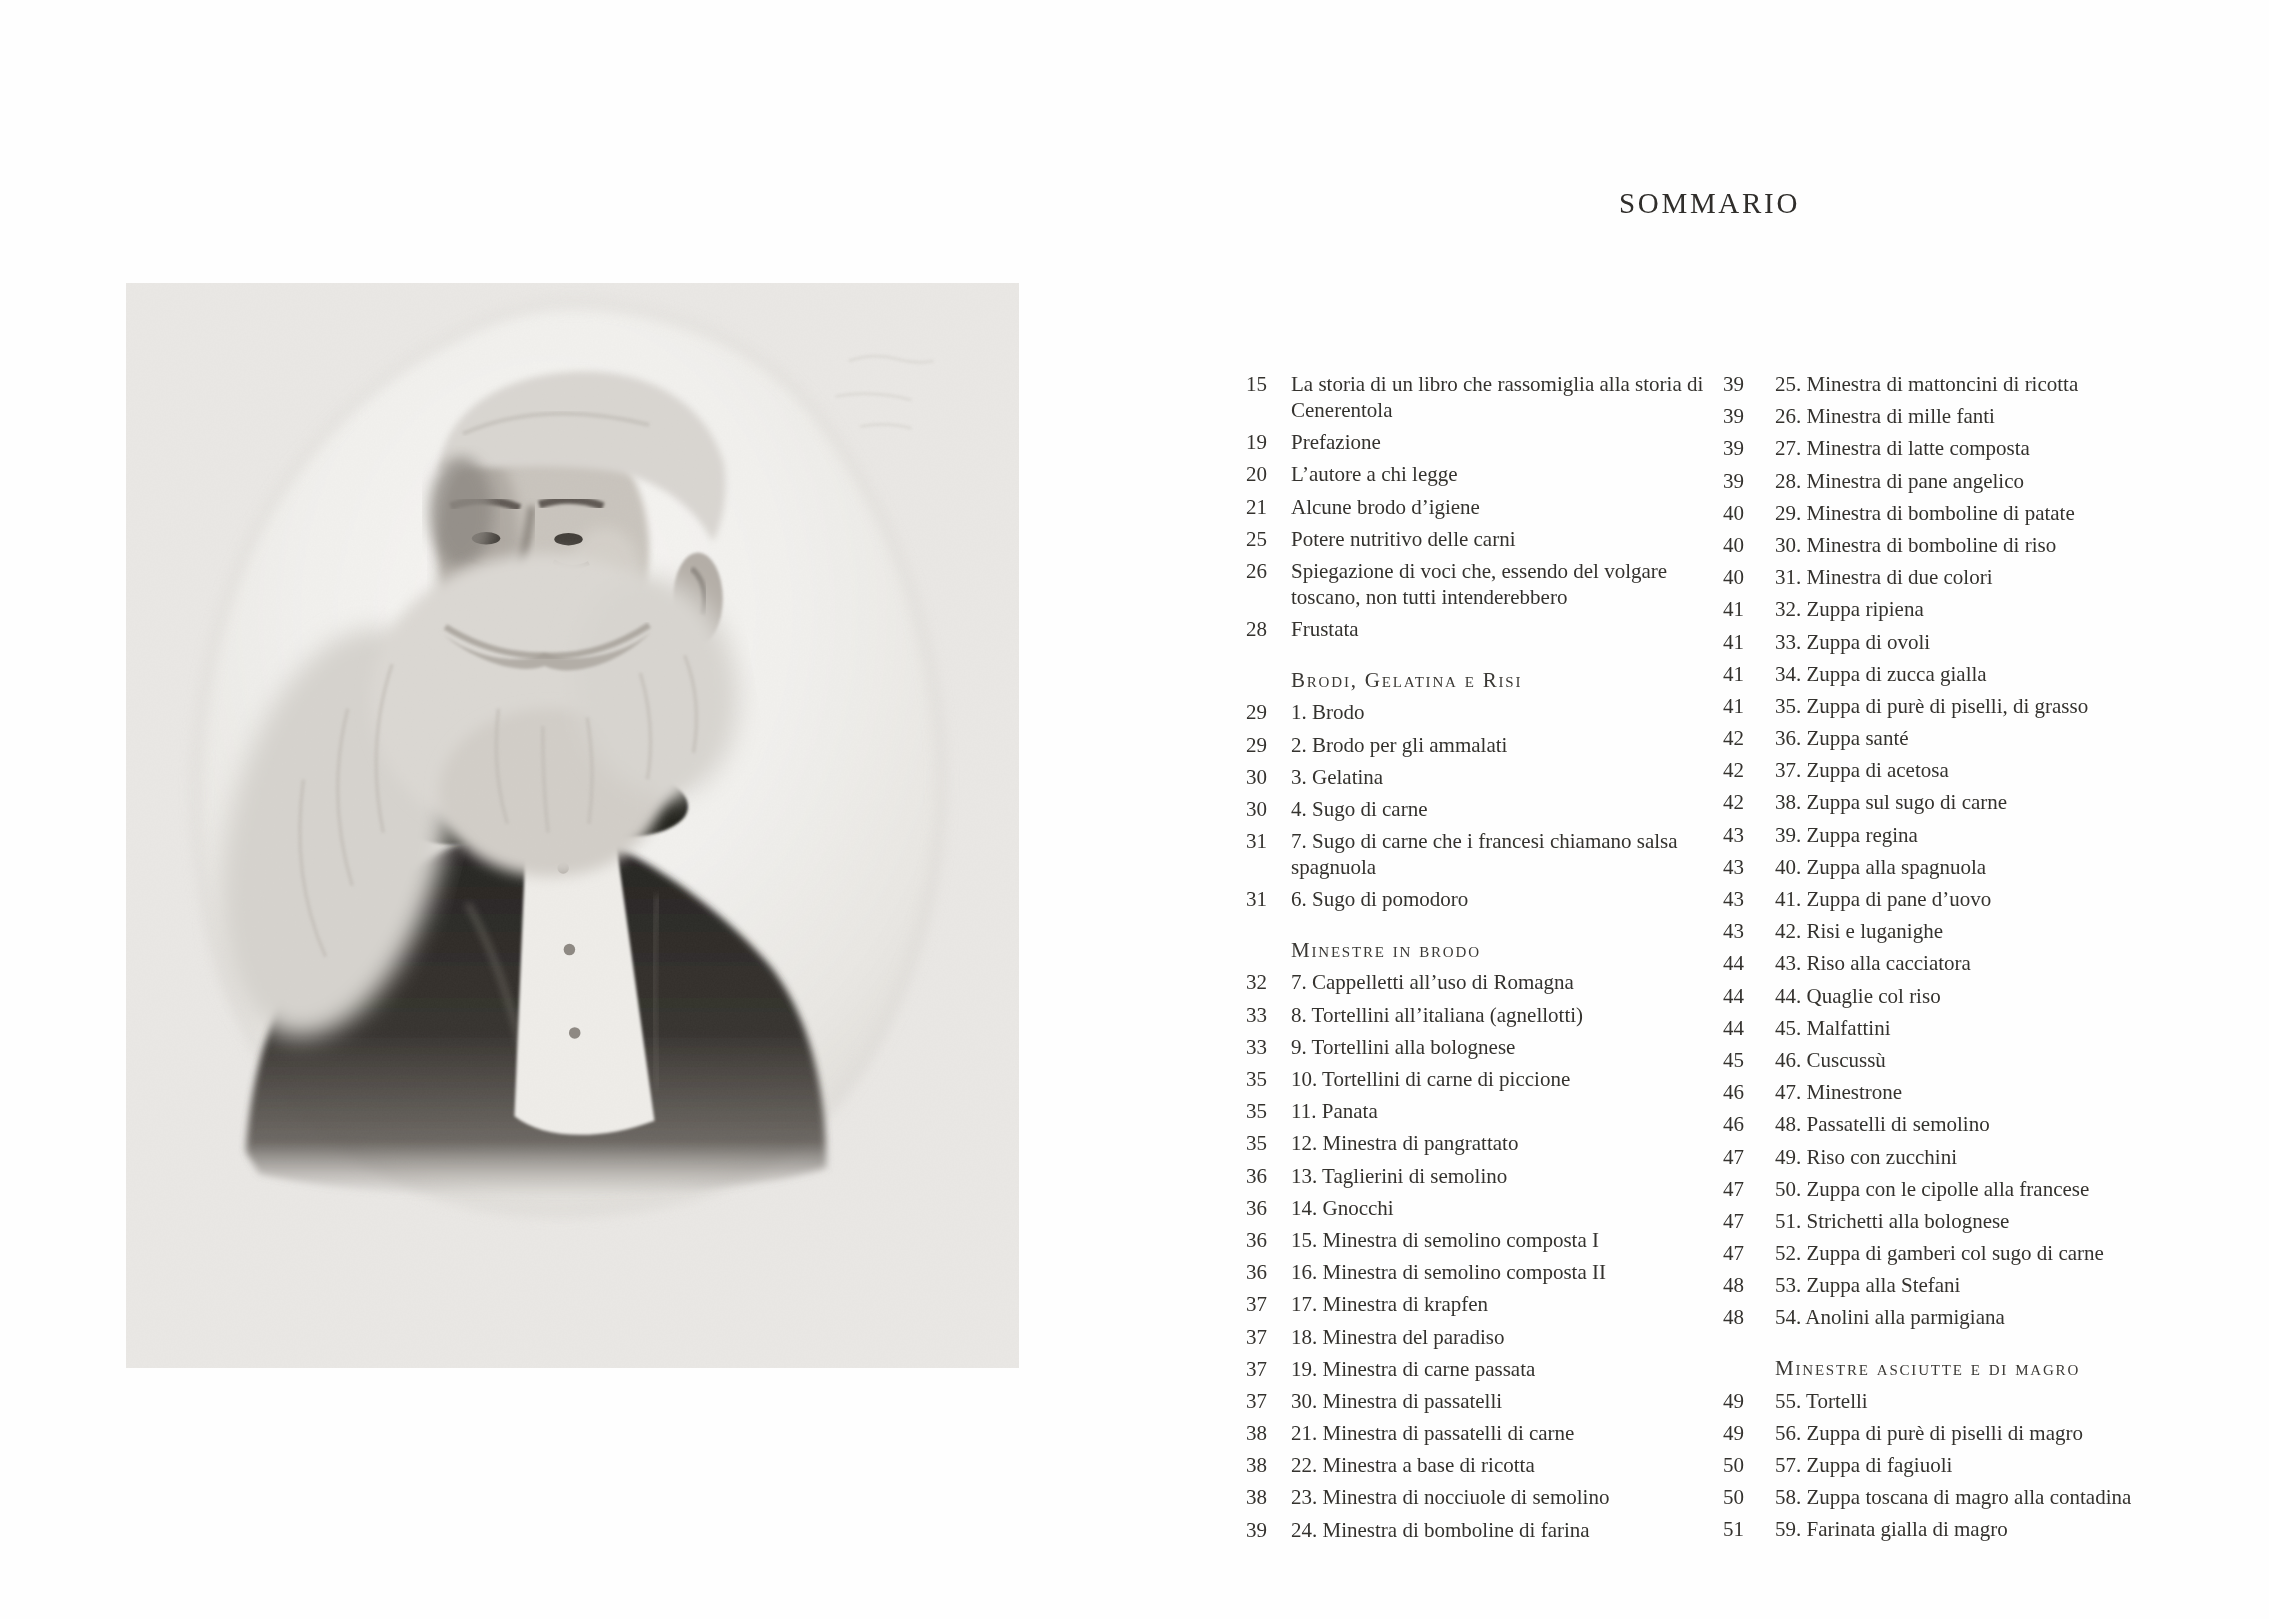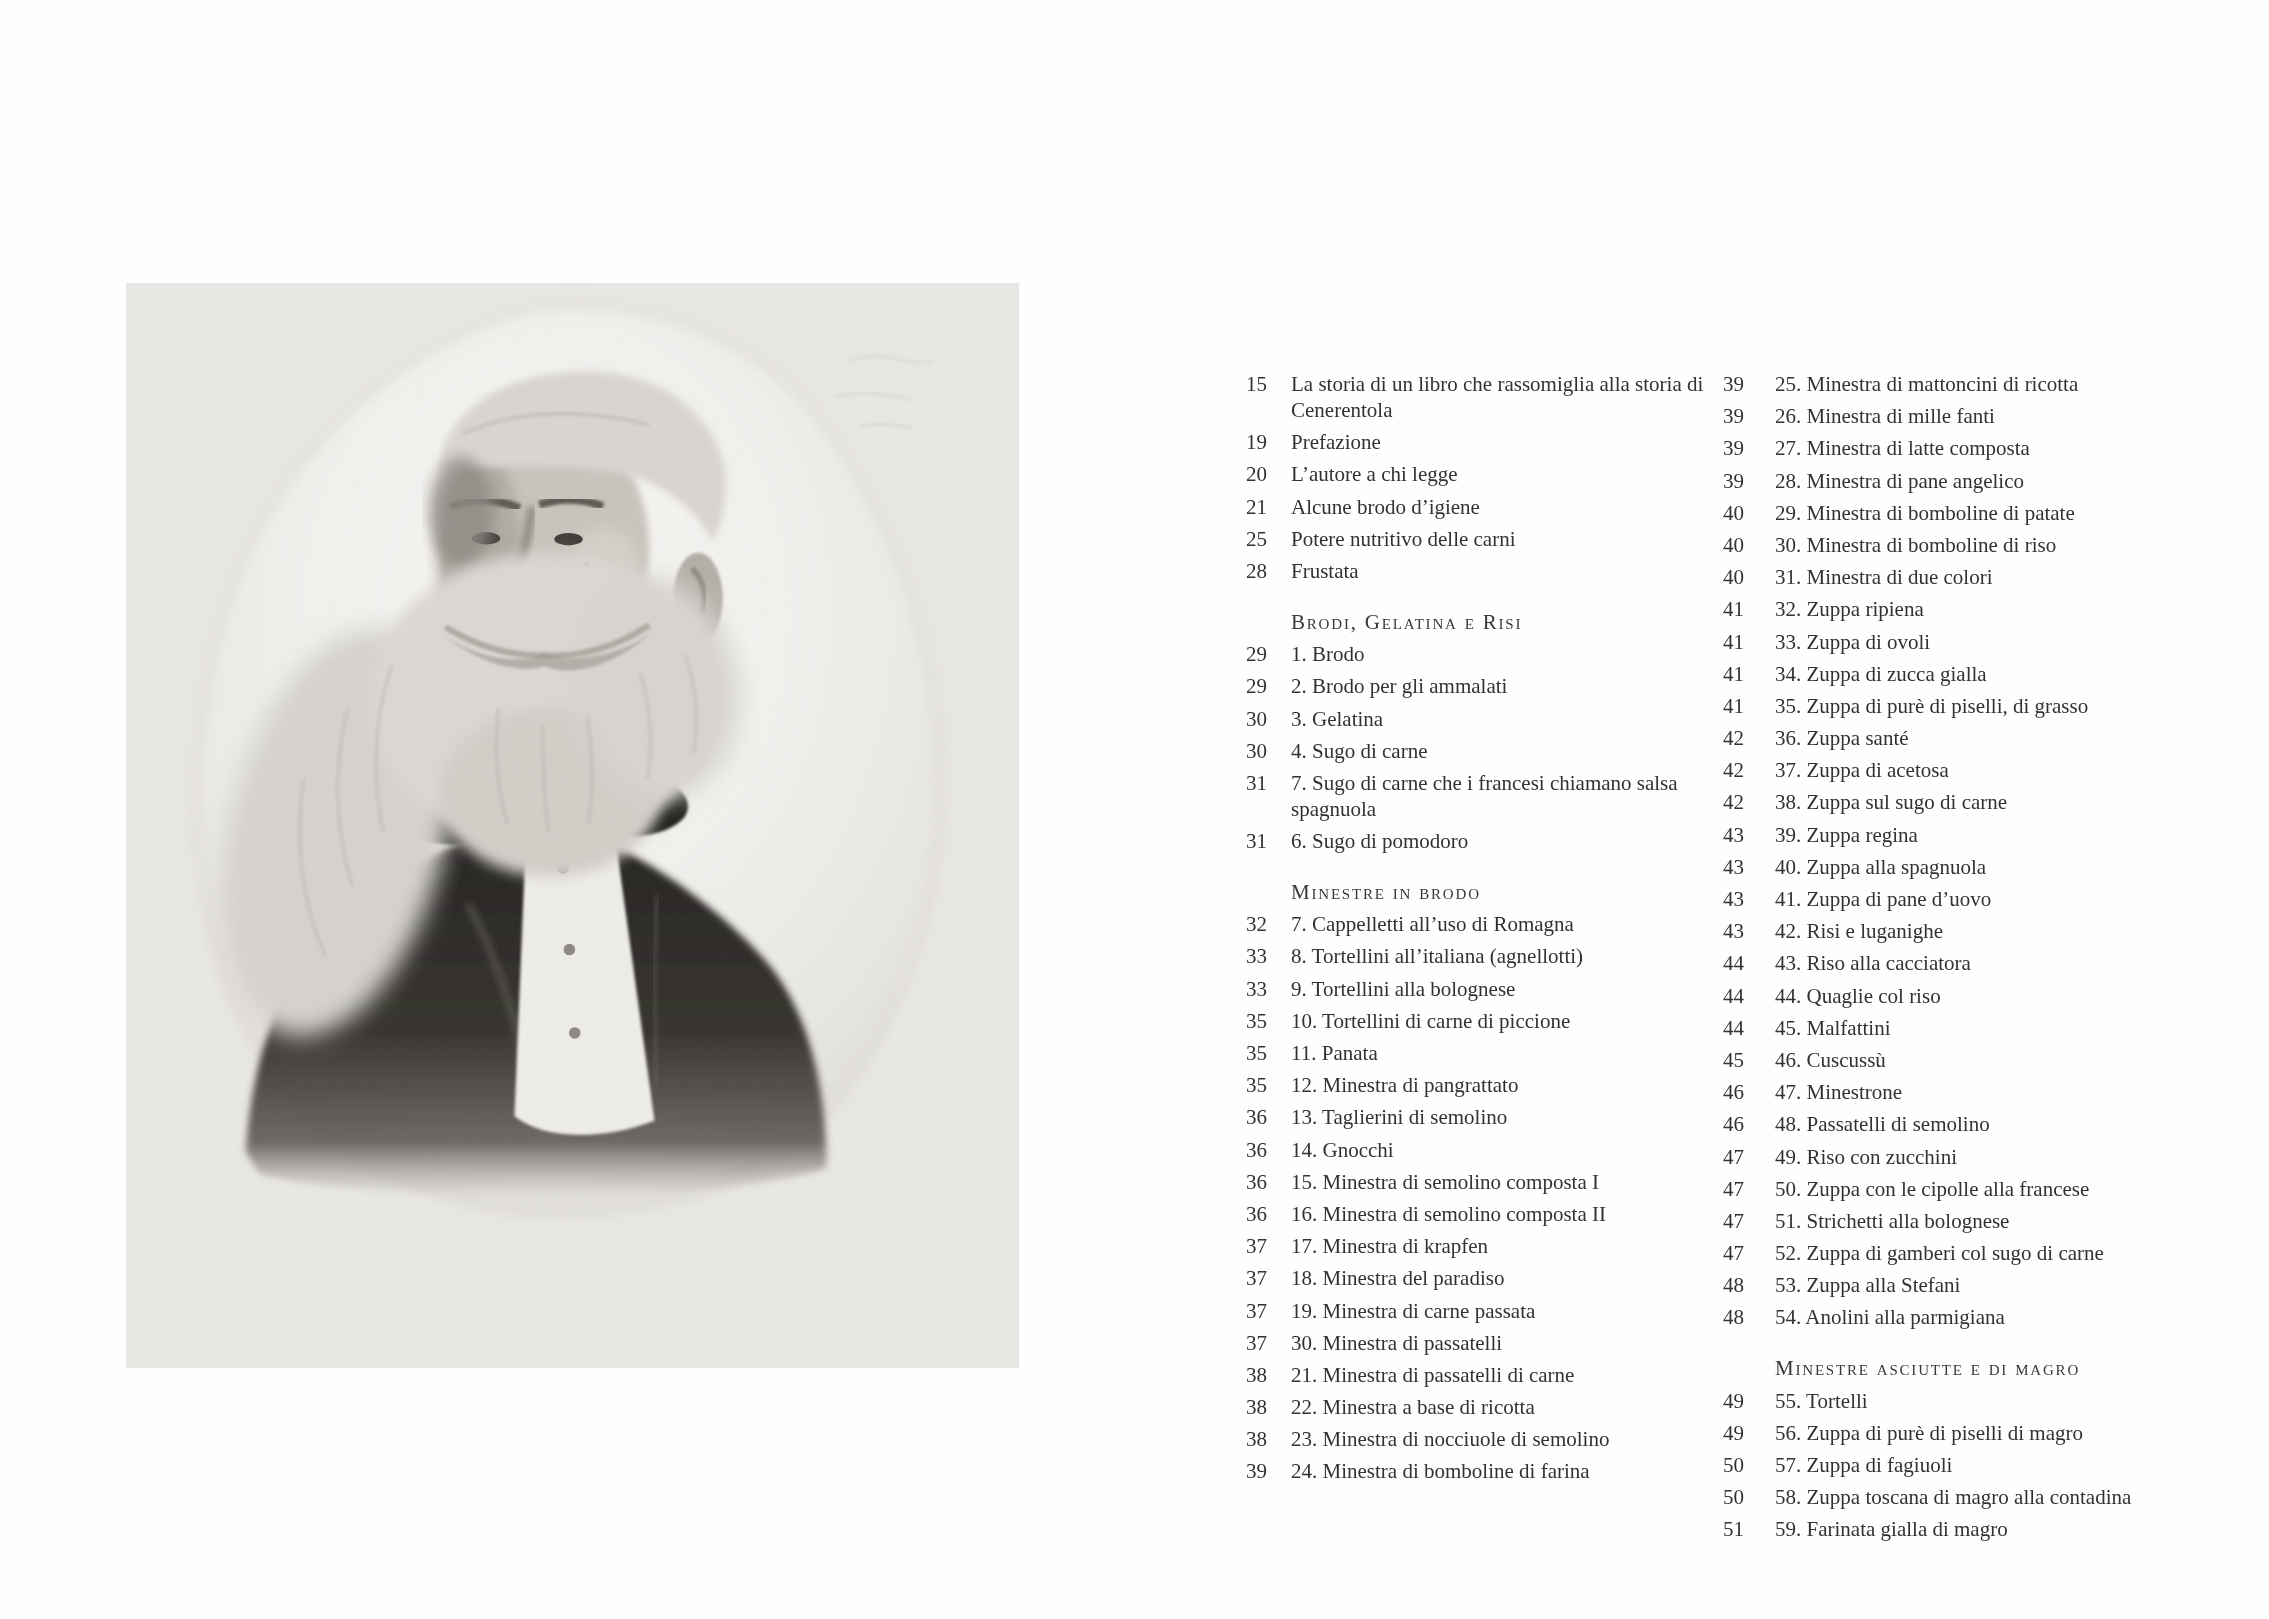--- a/index.html
+++ b/index.html
@@ -145,20 +145,21 @@
           <path d="M520 490 q10 60 2 120"></path>
           <path d="M580 440 q18 60 8 120"></path>
           <path d="M630 420 q20 50 10 110"></path>
         </g>
       </g>
 
       <rect width="1007" height="1224" filter="url(#grain)"></rect>
     </svg>
   </div>
 
+  <div class="page-title">SOMMARIO</div>
 
   <div class="toc">
     <div class="toc-col toc-col-1">
         <div class="toc-row">
           <span class="num">15</span>
           <span class="lbl">La storia di un libro che rassomiglia alla storia di Cenerentola</span>
         </div>
         <div class="toc-row">
           <span class="num">19</span>
           <span class="lbl">Prefazione</span>
@@ -169,20 +170,24 @@
         </div>
         <div class="toc-row">
           <span class="num">21</span>
           <span class="lbl">Alcune brodo d’igiene</span>
         </div>
         <div class="toc-row">
           <span class="num">25</span>
           <span class="lbl">Potere nutritivo delle carni</span>
         </div>
         <div class="toc-row">
+          <span class="num">26</span>
+          <span class="lbl">Spiegazione di voci che, essendo del volgare toscano, non tutti intenderebbero</span>
+        </div>
+        <div class="toc-row">
           <span class="num">28</span>
           <span class="lbl">Frustata</span>
         </div>
         <div class="toc-heading">Brodi, Gelatina e Risi</div>
         <div class="toc-row">
           <span class="num">29</span>
           <span class="lbl">1. Brodo</span>
         </div>
         <div class="toc-row">
           <span class="num">29</span>

